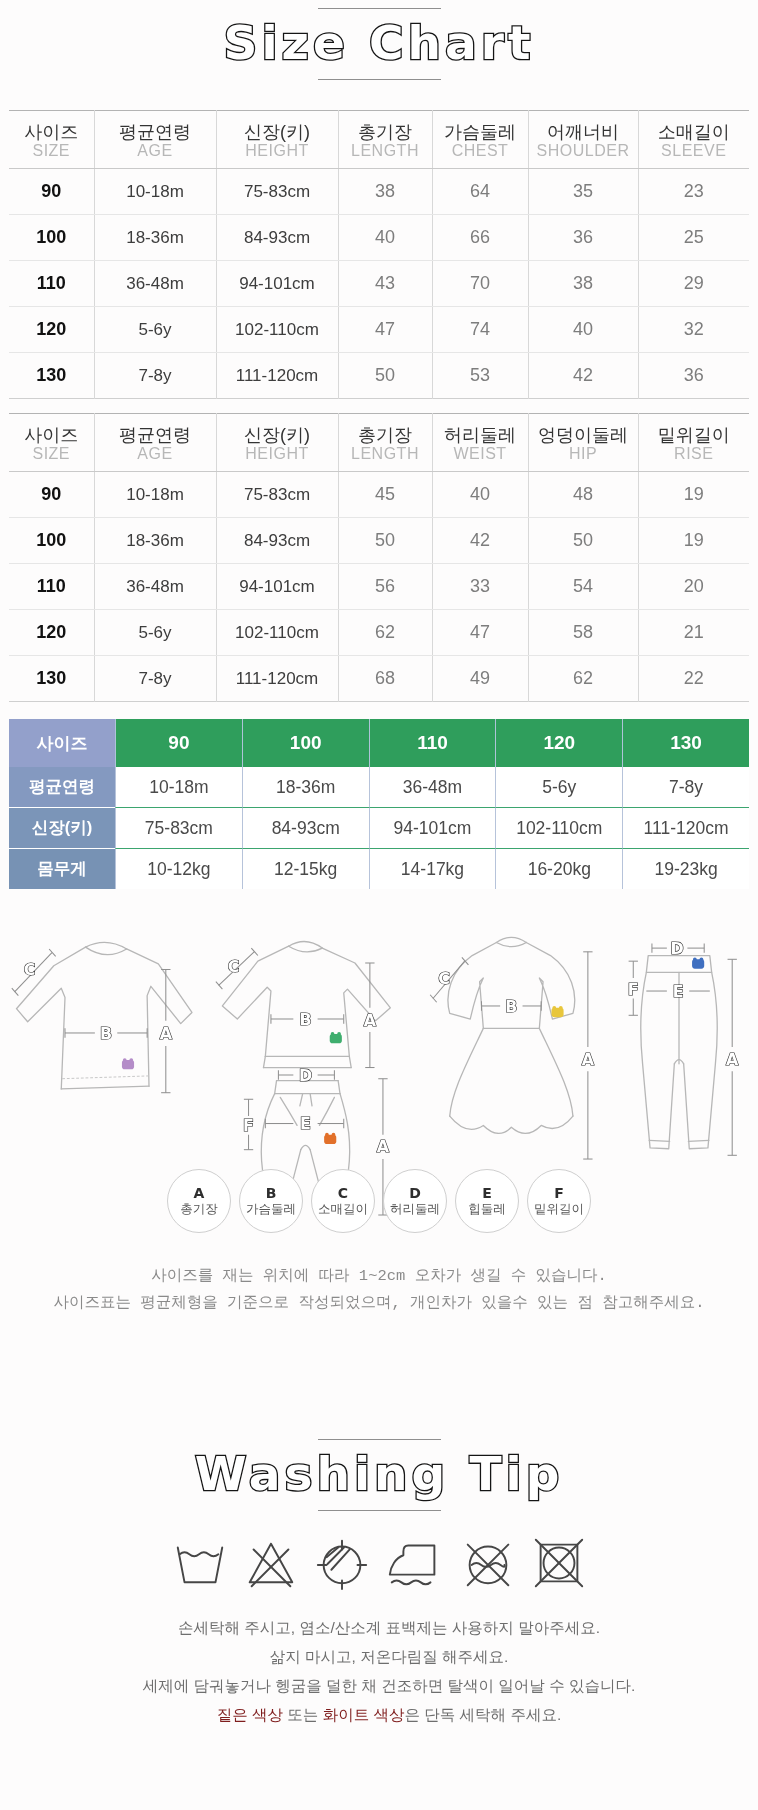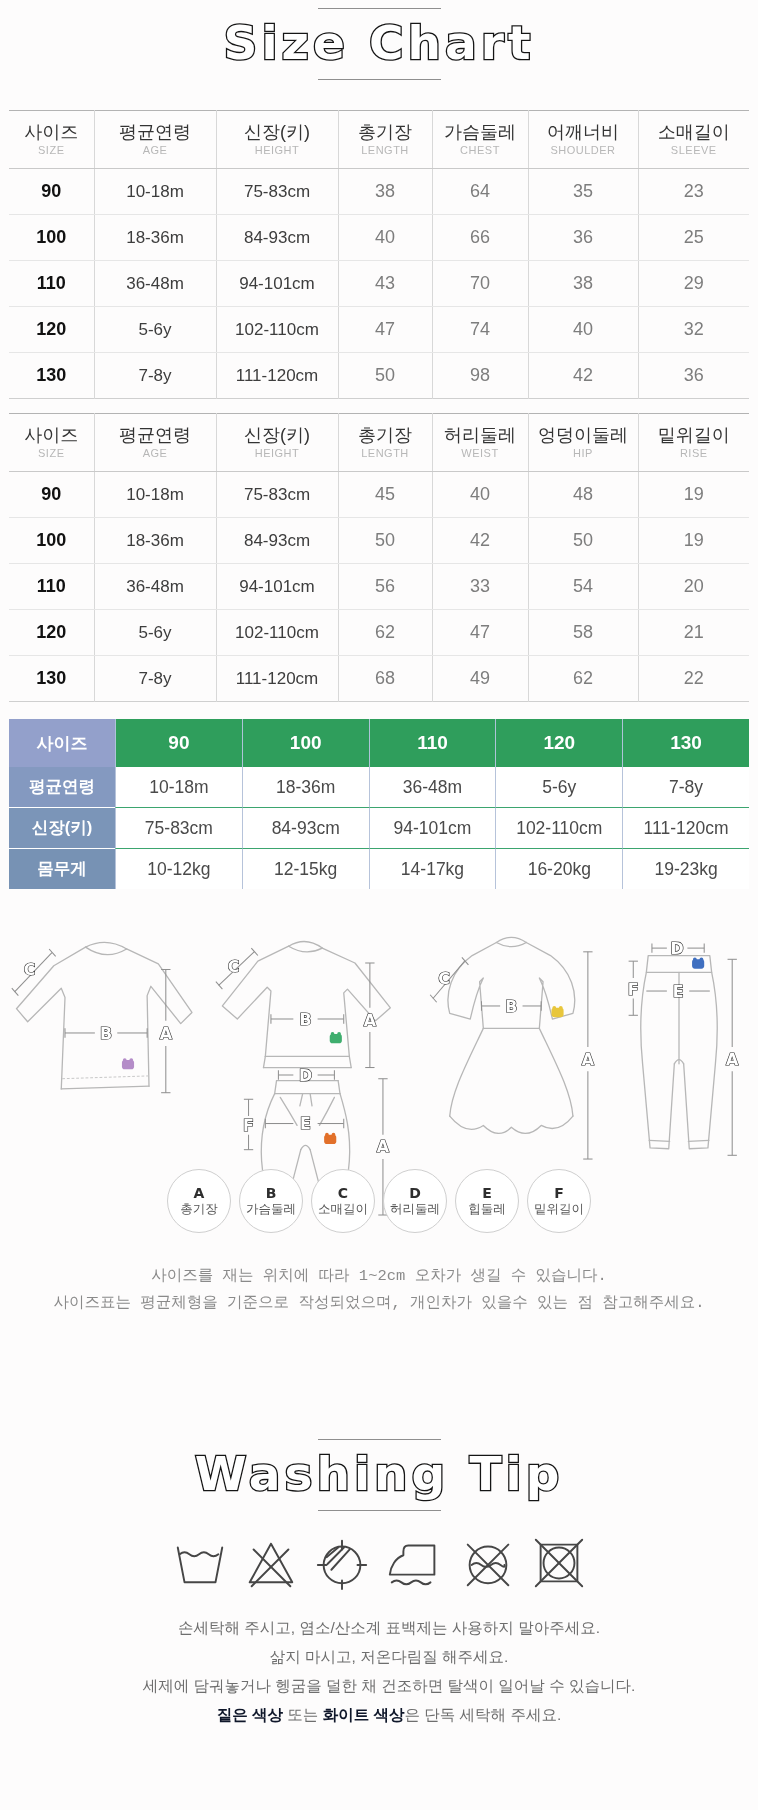--- a/index.html
+++ b/index.html
@@ -39,21 +39,21 @@
     border-top:1px solid #b3b3b3;border-bottom:1px solid #cfcfcf;
   }
   table.meas-table th,table.meas-table td{
     border-left:1px solid #d8d8d8;text-align:center;padding:0;
   }
   table.meas-table th:first-child,table.meas-table td:first-child{border-left:none;}
   table.meas-table thead th{
     height:57px;vertical-align:middle;border-bottom:1px solid #c9c9c9;font-weight:normal;
   }
   table.meas-table thead .ko{display:block;font-size:18px;color:#333;line-height:22px;}
-  table.meas-table thead .en{display:block;font-size:11px;color:#b7b7b7;letter-spacing:.5px;line-height:15px;}
+  table.meas-table thead .en{display:block;font-size:16px;color:#b7b7b7;letter-spacing:.5px;line-height:15px;}
   table.meas-table tbody td{height:45px;font-size:18px;color:#7d7d7d;border-bottom:1px solid #e6e6e6;}
   table.meas-table tbody tr:last-child td{border-bottom:none;}
   table.meas-table td.c-size{font-weight:bold;color:#111;}
   table.meas-table td.c-dark{color:#3d3d3d;font-size:17px;}
   #table-tops{margin-top:30px;}
   #table-bottoms{margin-top:14px;}
 
   
   .summary{
     width:740px;margin:17px auto 0;
@@ -107,21 +107,21 @@
   
   .notes{margin-top:30px;text-align:center;}
   .notes p{margin:0;font-size:15.5px;line-height:27px;color:#8a8a8a;font-family:Liberation Mono, monospace;}
 
   
   .washing-title-block{margin-top:122px;}
   .wash-icons{display:flex;justify-content:center;align-items:center;gap:13px;margin-top:24px;}
   .wash-icon{stroke:#464646;fill:none;stroke-width:2;stroke-linecap:round;stroke-linejoin:round;}
   .wash-text{margin-top:22px;text-align:center;}
   .wash-text p{margin:0;font-size:15.5px;line-height:29px;color:#6e6e6e;padding-left:20px;}
-  .wash-text .b{font-weight:bold;color:#0f172a;}
+  .wash-text .b{font-weight:normal;color:#7f1d1d;}
 </style>
 </head>
 <body>
 
 <div class="page">
 
   <header class="title-block size-title-block">
     <div class="rule"></div>
     <svg class="bubble" width="360" height="70" viewBox="0 0 360 70">
       <text class="bubble-text" x="180" y="50">Size Chart</text>
@@ -206,21 +206,21 @@
         <td>47</td>
         <td>74</td>
         <td>40</td>
         <td>32</td>
       </tr>
       <tr>
         <td class="c-size">130</td>
         <td class="c-dark">7-8y</td>
         <td class="c-dark">111-120cm</td>
         <td>50</td>
-        <td>98</td>
+        <td>53</td>
         <td>42</td>
         <td>36</td>
       </tr>
     </tbody>
   </table>
 
   <table class="meas-table" id="table-bottoms">
     <colgroup>
         <col style="width:85px">
         <col style="width:122px">

